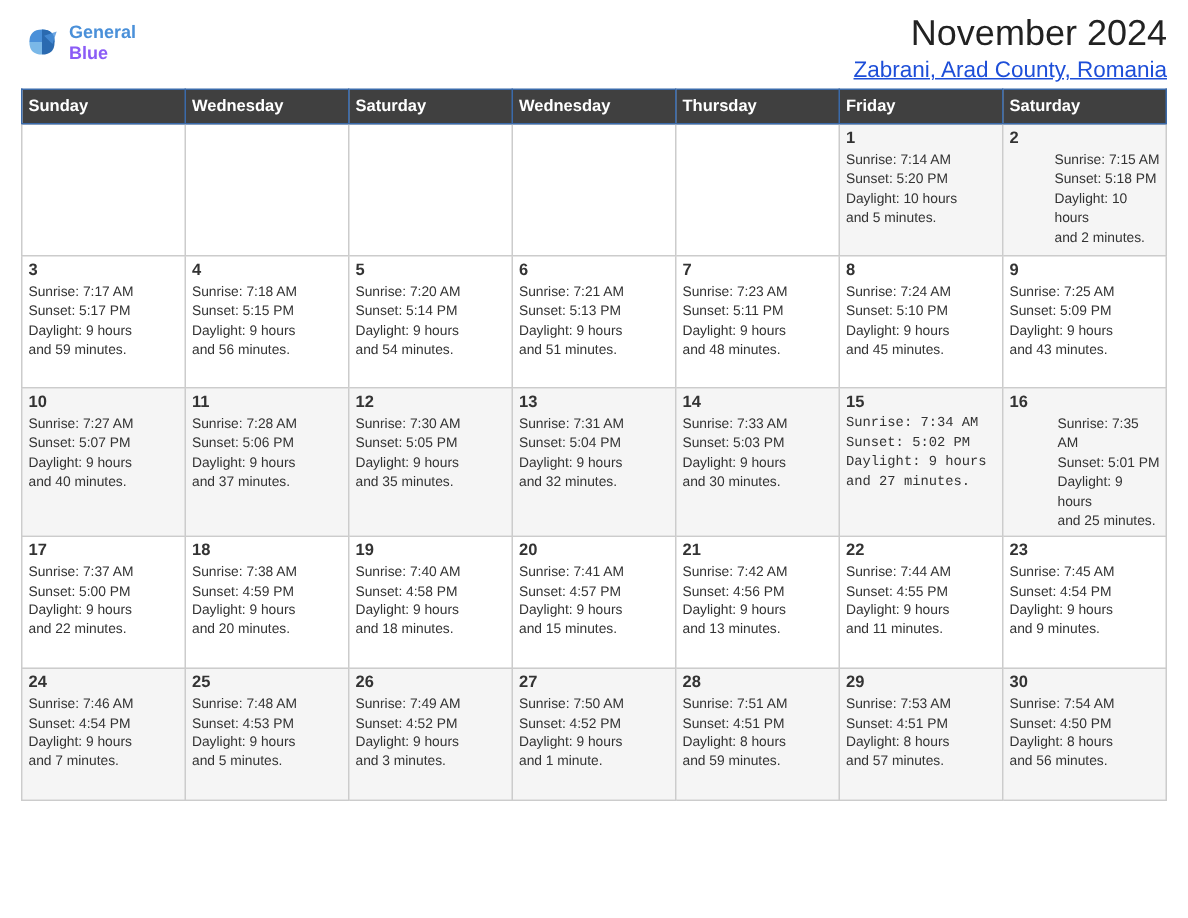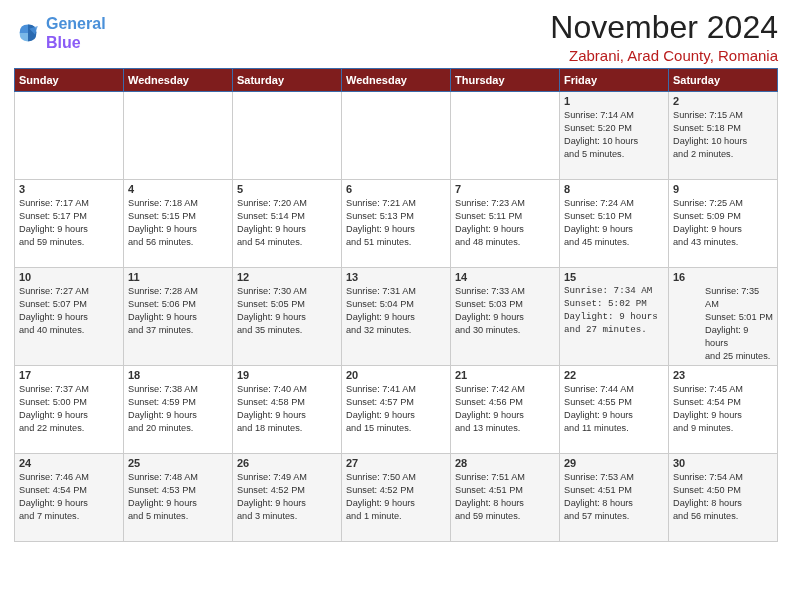--- a/index.html
+++ b/index.html
@@ -22,53 +22,54 @@
       align-items: flex-start;
       margin-bottom: 4px;
     }
     .logo {
       display: flex;
       align-items: center;
       gap: 4px;
       margin-top: 4px;
     }
     .logo-text {
-      font-size: 16px;
+      font-size: 12px;
       font-weight: bold;
       color: #333;
       line-height: 1.2;
     }
     .logo-text span {
       color: #4a90d9;
     }
     .logo-icon {
       width: 28px;
       height: 28px;
     }
     .title-section {
       text-align: right;
     }
     .month-title {
-      font-size: 32px;
+      font-size: 24px;
       font-weight: normal;
       color: #222;
       line-height: 1.1;
     }
     .location-title {
       font-size: 15px;
-      color: #b91c1c;
+      color: #1d4ed8;
       margin-top: 2px;
+      text-decoration: underline;
     }
     table {
       width: 100%;
       border-collapse: collapse;
       table-layout: fixed;
     }
     thead tr th {
-      background: #7f1d1d;
+      background: #404040;
       color: #fff;
       font-size: 11px;
       font-weight: bold;
       padding: 5px 4px;
       text-align: left;
       border: 1px solid #3a6aaa;
     }
     tbody tr td {
       vertical-align: top;
       border: 1px solid #ccc;
@@ -144,21 +145,21 @@
           <td class="empty-cell"></td>
           <td>
             <span class="day-num">1</span>
             <div class="day-info" style="white-space: pre-line;">Sunrise: 7:14 AM
 Sunset: 5:20 PM
 Daylight: 10 hours
 and 5 minutes.</div>
           </td>
           <td>
             <span class="day-num">2</span>
-            <div class="day-info" style="white-space: pre-line;">Sunrise: 7:15 AM
+            <div class="day-info" style="white-space: pre-line; margin-left: 30px;">Sunrise: 7:15 AM
 Sunset: 5:18 PM
 Daylight: 10 hours
 and 2 minutes.</div>
           </td>
         </tr>
         <tr>
           <td>
             <span class="day-num">3</span>
             <div class="day-info" style="white-space: pre-line;">Sunrise: 7:17 AM
 Sunset: 5:17 PM

